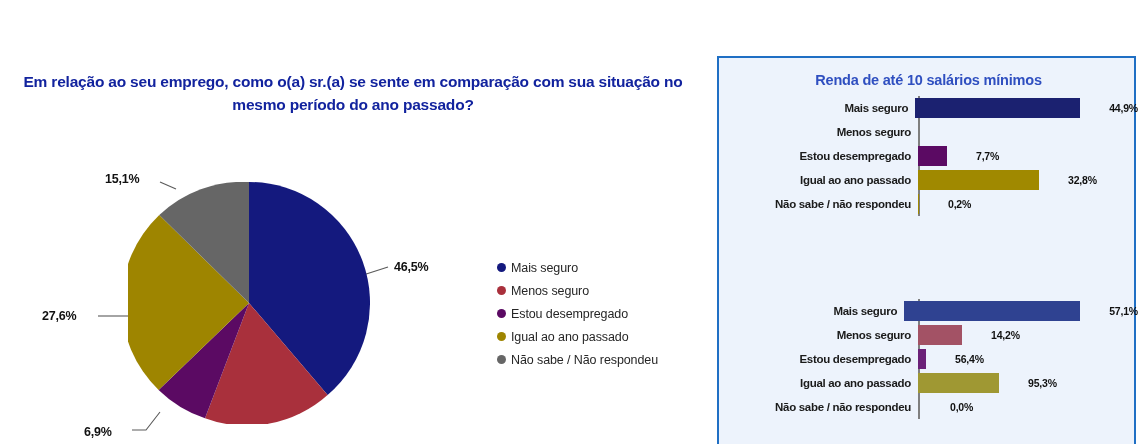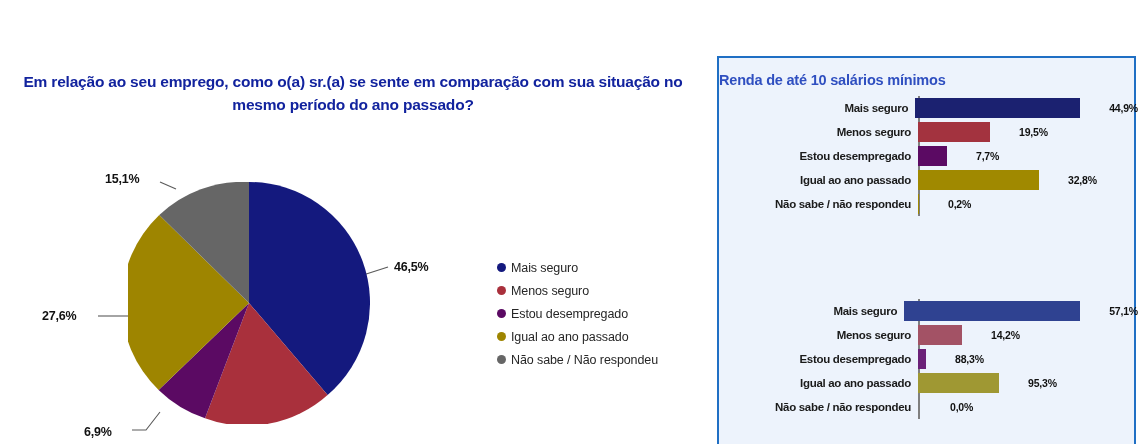--- a/index.html
+++ b/index.html
@@ -43,21 +43,21 @@
   .legend-dot{width:9px;height:9px;border-radius:50%;margin-right:5px;flex:0 0 auto;}
   .legend-text{font-size:12.5px;color:#262626;white-space:nowrap;letter-spacing:-0.1px;}
 
   
   .right-panel{
     position:absolute;left:717px;top:12px;width:419px;height:420px;
     background:#EDF3FC;border:2.5px solid #1F6FC4;box-sizing:border-box;
   }
   .chart-block{position:relative;width:100%;}
   .chart-title{
-    font-size:14.5px;font-weight:bold;color:#2F4FC0;
+    text-align:center;font-size:14.5px;font-weight:bold;color:#2F4FC0;
     letter-spacing:-0.2px;
   }
   .bar-rows{position:relative;margin-top:8px;}
   .bar-row{position:relative;display:flex;align-items:center;height:24px;}
   .bar-cat{
     width:199px;text-align:right;padding-right:7px;box-sizing:border-box;
     font-size:11.5px;font-weight:bold;color:#1a1a1a;white-space:nowrap;
     letter-spacing:-0.3px;
   }
   .bar-area{position:relative;flex:1;height:100%;display:flex;align-items:center;gap:24px;}
@@ -140,24 +140,20 @@
         <div class="bar-row">
           <div class="bar-cat">Mais seguro</div>
           <div class="bar-area">
             <div class="bar" style="width:165px;background:#1B2170"></div>
             <div class="bar-val">44,9%</div>
           </div>
         </div>
 
         <div class="bar-row">
           <div class="bar-cat">Menos seguro</div>
-          <div class="bar-area">
-            <div class="bar" style="width:72px;background:#A3333F"></div>
-            <div class="bar-val">19,5%</div>
-          </div>
         </div>
 
         <div class="bar-row">
           <div class="bar-cat">Estou desempregado</div>
           <div class="bar-area">
             <div class="bar" style="width:29px;background:#5B0A63"></div>
             <div class="bar-val">7,7%</div>
           </div>
         </div>
 
@@ -196,21 +192,21 @@
           <div class="bar-area">
             <div class="bar" style="width:44px;background:#A35265"></div>
             <div class="bar-val">14,2%</div>
           </div>
         </div>
 
         <div class="bar-row">
           <div class="bar-cat">Estou desempregado</div>
           <div class="bar-area">
             <div class="bar" style="width:8px;background:#6B2178"></div>
-            <div class="bar-val">88,3%</div>
+            <div class="bar-val">56,4%</div>
           </div>
         </div>
 
         <div class="bar-row">
           <div class="bar-cat">Igual ao ano passado</div>
           <div class="bar-area">
             <div class="bar" style="width:81px;background:#9F9833"></div>
             <div class="bar-val">95,3%</div>
           </div>
         </div>

